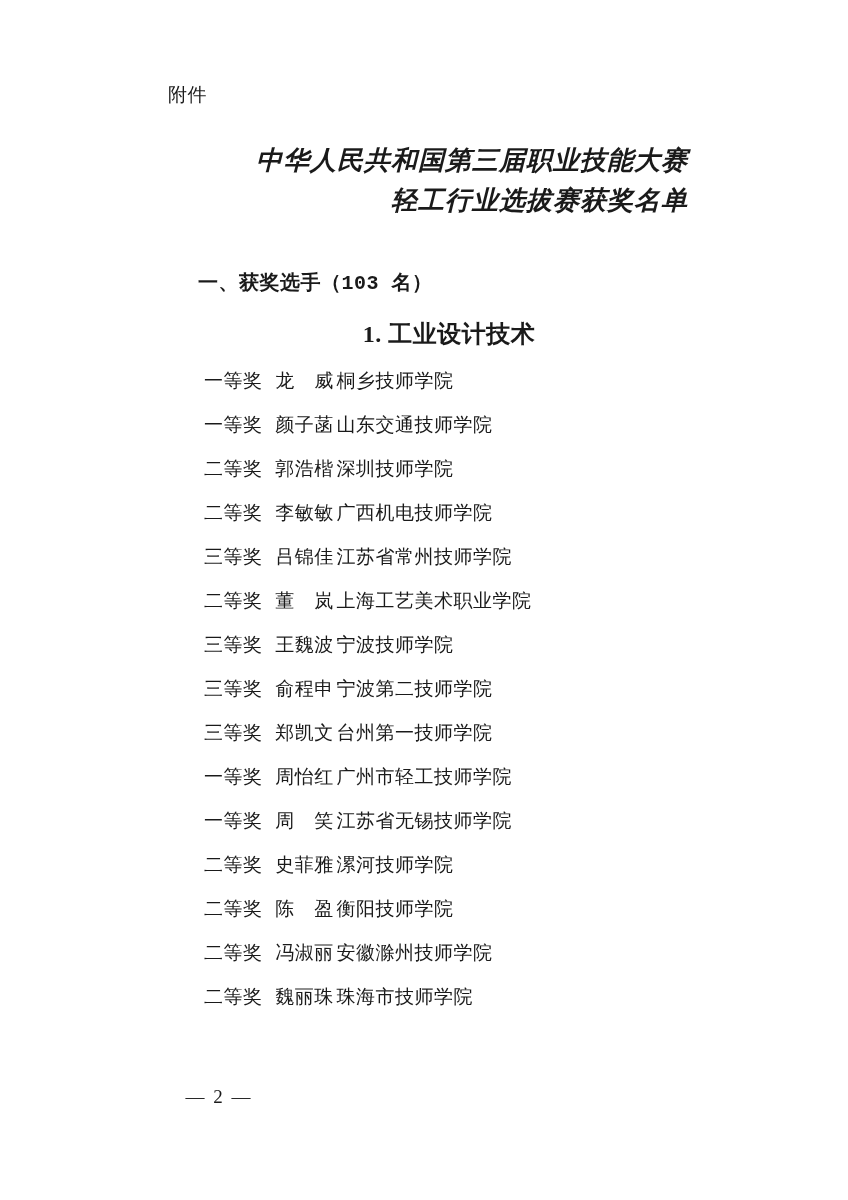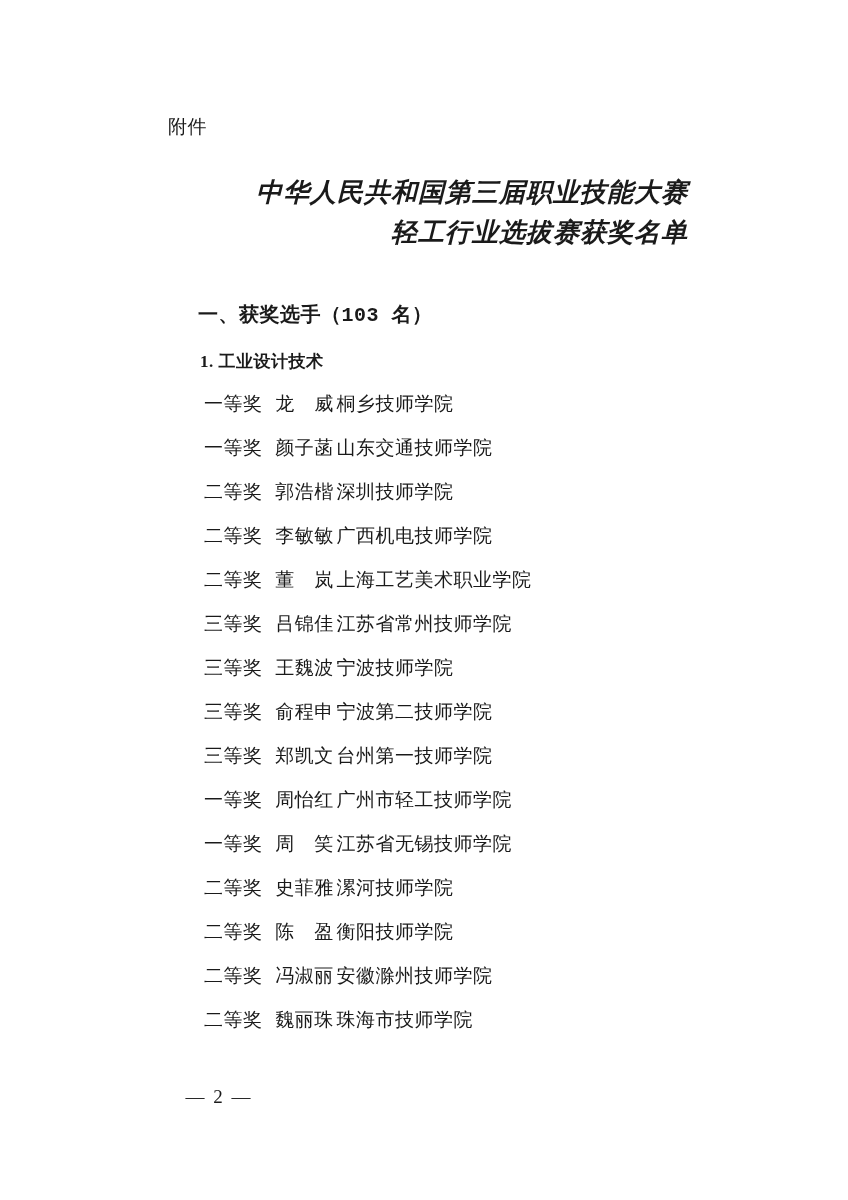--- a/index.html
+++ b/index.html
@@ -12,21 +12,21 @@
     background: #ffffff;
     font-family: "Liberation Serif", "DejaVu Serif", serif;
     color: #1a1a1a;
     overflow: hidden;
   }
   .page {
     position: relative;
     width: 848px;
     height: 1200px;
     box-sizing: border-box;
-    padding: 116px 150px 0 168px;
+    padding: 84px 150px 0 168px;
   }
   .attachment-label {
     font-size: 19px;
     line-height: 1.2;
     letter-spacing: 0.5px;
     margin-bottom: 34px;
   }
   .doc-title {
     text-align: right;
     font-weight: bold;
@@ -42,24 +42,25 @@
     white-space: nowrap;
   }
   .section-heading {
     font-size: 20px;
     font-weight: bold;
     letter-spacing: 0.5px;
     margin: 48px 0 0 30px;
     font-family: Liberation Mono, monospace;
   }
   .sub-heading {
-    font-size: 17px;
+    font-size: 24px;
     font-weight: bold;
     letter-spacing: 0.5px;
     margin: 22px 0 0 32px;
+    text-align: center;
   }
   .entry {
     font-size: 19px;
     letter-spacing: 0.5px;
     margin: 18px 0 0 36px;
     white-space: nowrap;
   }
   .entry .prize {
     display: inline-block;
   }
@@ -97,22 +98,22 @@
   </div>
 
   <div class="section-heading">一、获奖选手（103 名）</div>
 
   <div id="subsections">
       <div class="sub-heading">1. 工业设计技术</div>
       <div class="entry"><span class="prize">一等奖</span><span class="name">龙　威</span><span class="org">桐乡技师学院</span></div>
       <div class="entry"><span class="prize">一等奖</span><span class="name">颜子菡</span><span class="org">山东交通技师学院</span></div>
       <div class="entry"><span class="prize">二等奖</span><span class="name">郭浩楷</span><span class="org">深圳技师学院</span></div>
       <div class="entry"><span class="prize">二等奖</span><span class="name">李敏敏</span><span class="org">广西机电技师学院</span></div>
+      <div class="entry"><span class="prize">三等奖</span><span class="name">吕锦佳</span><span class="org">江苏省常州技师学院</span></div>
       <div class="entry"><span class="prize">二等奖</span><span class="name">董　岚</span><span class="org">上海工艺美术职业学院</span></div>
-      <div class="entry"><span class="prize">三等奖</span><span class="name">吕锦佳</span><span class="org">江苏省常州技师学院</span></div>
       <div class="entry"><span class="prize">三等奖</span><span class="name">王魏波</span><span class="org">宁波技师学院</span></div>
       <div class="entry"><span class="prize">三等奖</span><span class="name">俞程申</span><span class="org">宁波第二技师学院</span></div>
       <div class="entry"><span class="prize">三等奖</span><span class="name">郑凯文</span><span class="org">台州第一技师学院</span></div>
       <div class="entry"><span class="prize">一等奖</span><span class="name">周怡红</span><span class="org">广州市轻工技师学院</span></div>
       <div class="entry"><span class="prize">一等奖</span><span class="name">周　笑</span><span class="org">江苏省无锡技师学院</span></div>
       <div class="entry"><span class="prize">二等奖</span><span class="name">史菲雅</span><span class="org">漯河技师学院</span></div>
       <div class="entry"><span class="prize">二等奖</span><span class="name">陈　盈</span><span class="org">衡阳技师学院</span></div>
       <div class="entry"><span class="prize">二等奖</span><span class="name">冯淑丽</span><span class="org">安徽滁州技师学院</span></div>
       <div class="entry"><span class="prize">二等奖</span><span class="name">魏丽珠</span><span class="org">珠海市技师学院</span></div>
     </div>

